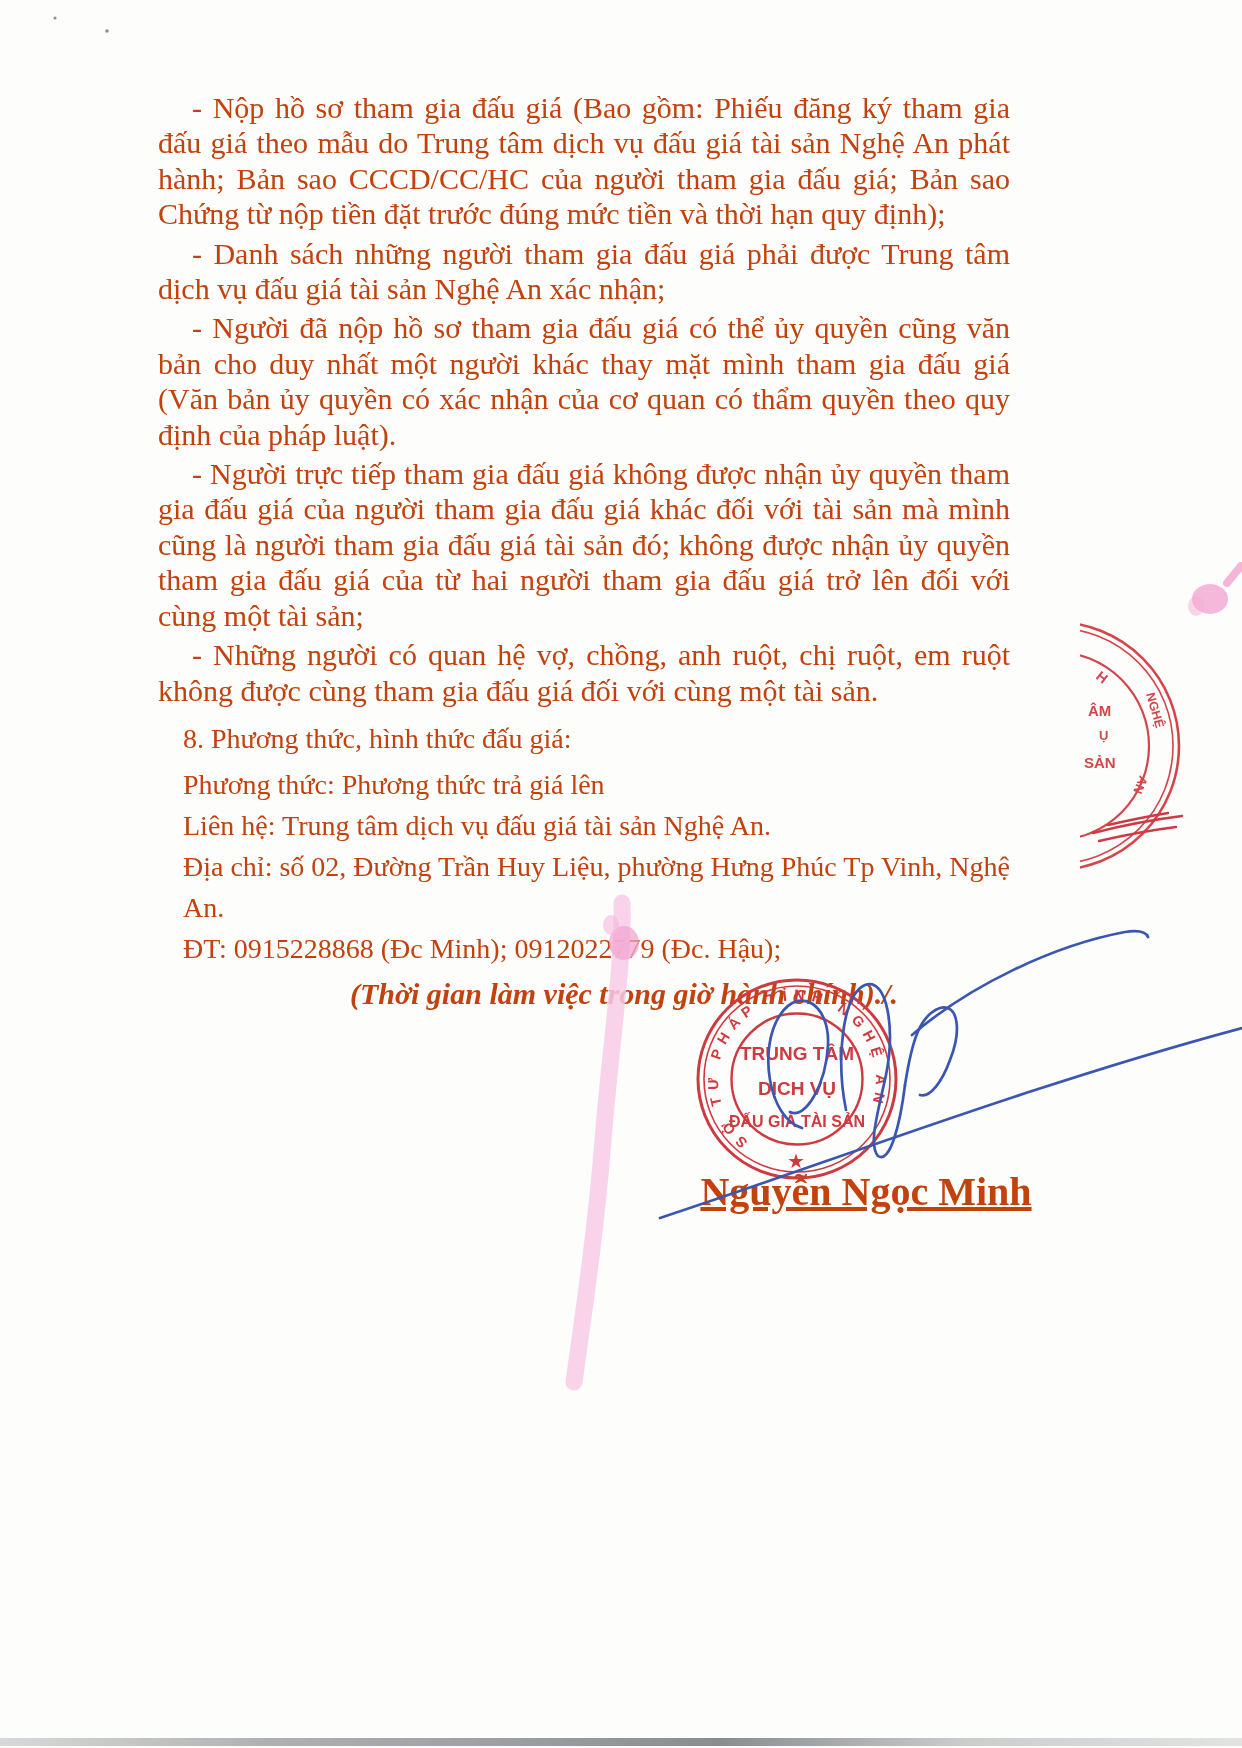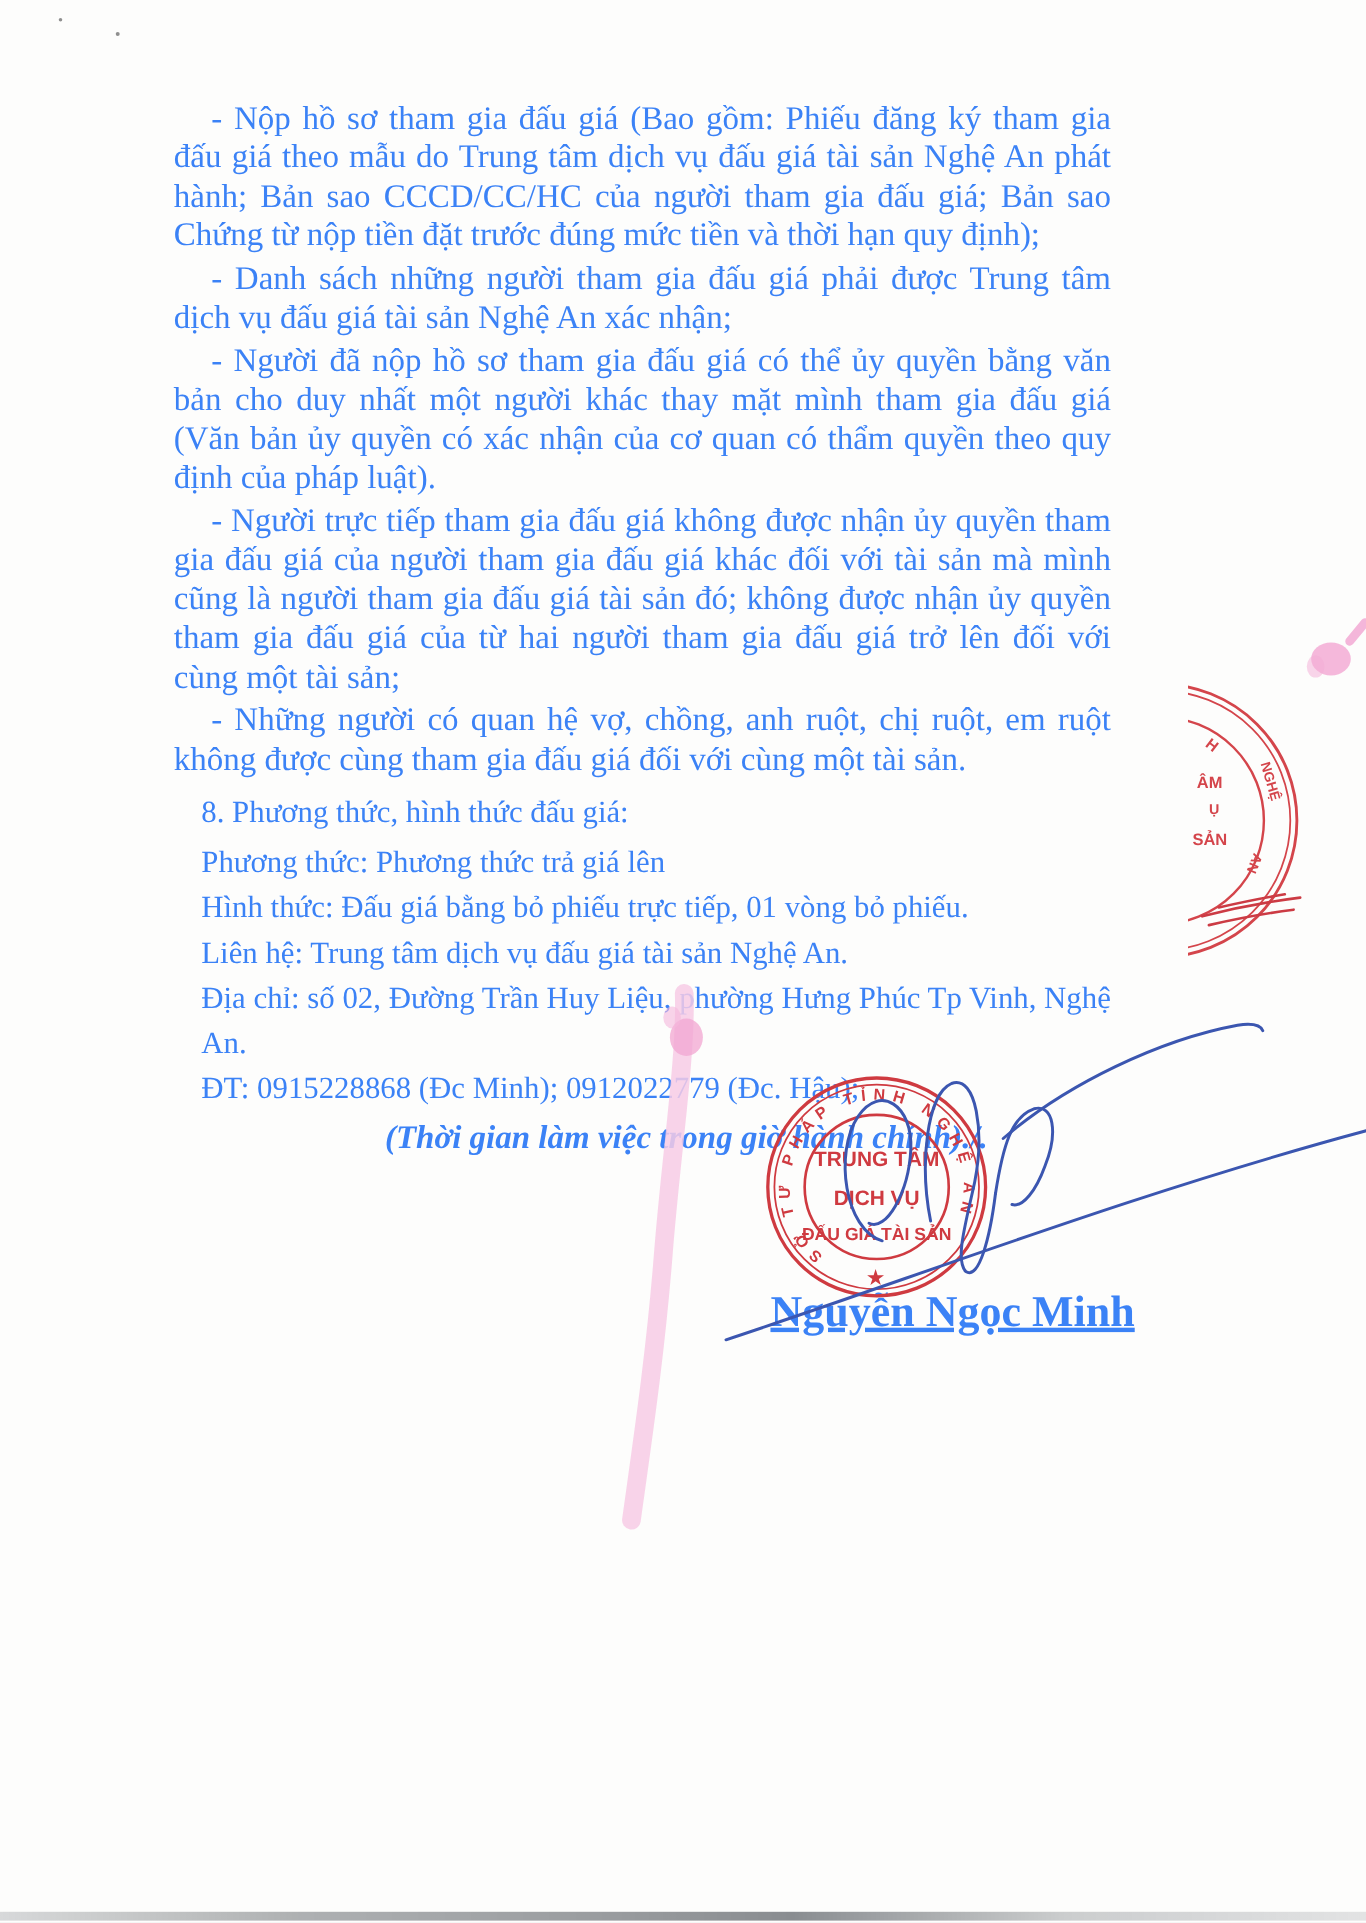--- a/index.html
+++ b/index.html
@@ -2,21 +2,21 @@
 <html><head>
 <meta charset="utf-8">
 <style>
   html,body{margin:0;padding:0;background:#e8e8e8;}
   .page{
     position:relative;
     width:1242px;height:1748px;
     background:#fdfdfc;
     overflow:hidden;
     font-family:"Liberation Serif","DejaVu Serif",serif;
-    color:#3b82f6;
+    color:#c2410c;
   }
   .content{
     position:absolute;left:158px;top:90px;width:852px;
   }
   p.bullet{
     font-size:30px;line-height:35.4px;
     text-align:justify;text-indent:34px;
     margin:0 0 4px 0;
   }
   .sec-heading{
@@ -53,27 +53,26 @@
   }
 </style>
 </head>
 <body>
 
 <div class="page">
 
   <div class="content">
     <p class="bullet">- Nộp hồ sơ tham gia đấu giá (Bao gồm: Phiếu đăng ký tham gia đấu giá theo mẫu do Trung tâm dịch vụ đấu giá tài sản Nghệ An phát hành; Bản sao CCCD/CC/HC của người tham gia đấu giá; Bản sao Chứng từ nộp tiền đặt trước đúng mức tiền và thời hạn quy định);</p>
     <p class="bullet">- Danh sách những người tham gia đấu giá phải được Trung tâm dịch vụ đấu giá tài sản Nghệ An xác nhận;</p>
-    <p class="bullet">- Người đã nộp hồ sơ tham gia đấu giá có thể ủy quyền bằng văn bản cho duy nhất một người khác thay mặt mình tham gia đấu giá (Văn bản ủy quyền có xác nhận của cơ quan có thẩm quyền theo quy định của pháp luật).</p>
+    <p class="bullet">- Người đã nộp hồ sơ tham gia đấu giá có thể ủy quyền cũng văn bản cho duy nhất một người khác thay mặt mình tham gia đấu giá (Văn bản ủy quyền có xác nhận của cơ quan có thẩm quyền theo quy định của pháp luật).</p>
     <p class="bullet">- Người trực tiếp tham gia đấu giá không được nhận ủy quyền tham gia đấu giá của người tham gia đấu giá khác đối với tài sản mà mình cũng là người tham gia đấu giá tài sản đó; không được nhận ủy quyền tham gia đấu giá của từ hai người tham gia đấu giá trở lên đối với cùng một tài sản;</p>
     <p class="bullet">- Những người có quan hệ vợ, chồng, anh ruột, chị ruột, em ruột không được cùng tham gia đấu giá đối với cùng một tài sản.</p>
 
     <p class="sec-heading">8.  Phương thức, hình thức đấu giá:</p>
     <p class="sec-line">Phương thức: Phương thức trả giá lên</p>
-    <p class="sec-line">Hình thức: Đấu giá bằng bỏ phiếu trực tiếp, 01 vòng bỏ phiếu.</p>
     <p class="sec-line"><span class="lbl-bold">Liên hệ:</span><span> Trung tâm dịch vụ đấu giá tài sản Nghệ An.</span></p>
     <p class="sec-line">Địa chỉ: số 02, Đường Trần Huy Liệu, phường Hưng Phúc Tp Vinh, Nghệ An.</p>
     <p class="sec-line">ĐT: 0915228868 (Đc Minh); 0912022779 (Đc. Hậu);</p>
     <p class="note-line">(Thời gian làm việc trong giờ hành chính)./.</p>
   </div>
 
   <div class="signer-name">Nguyễn Ngọc Minh</div>
 
   <svg class="artifacts" width="1242" height="1748" viewBox="0 0 1242 1748">
     <defs>

